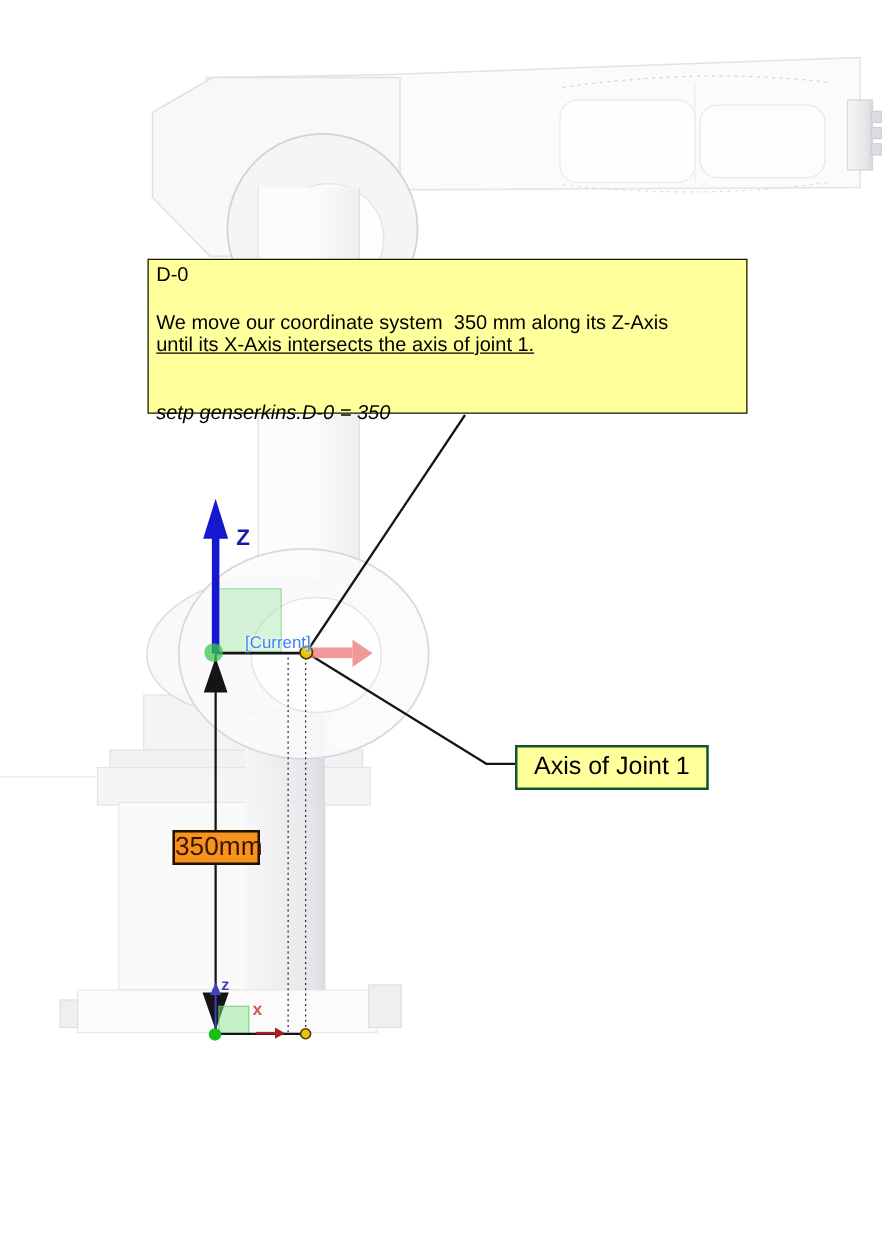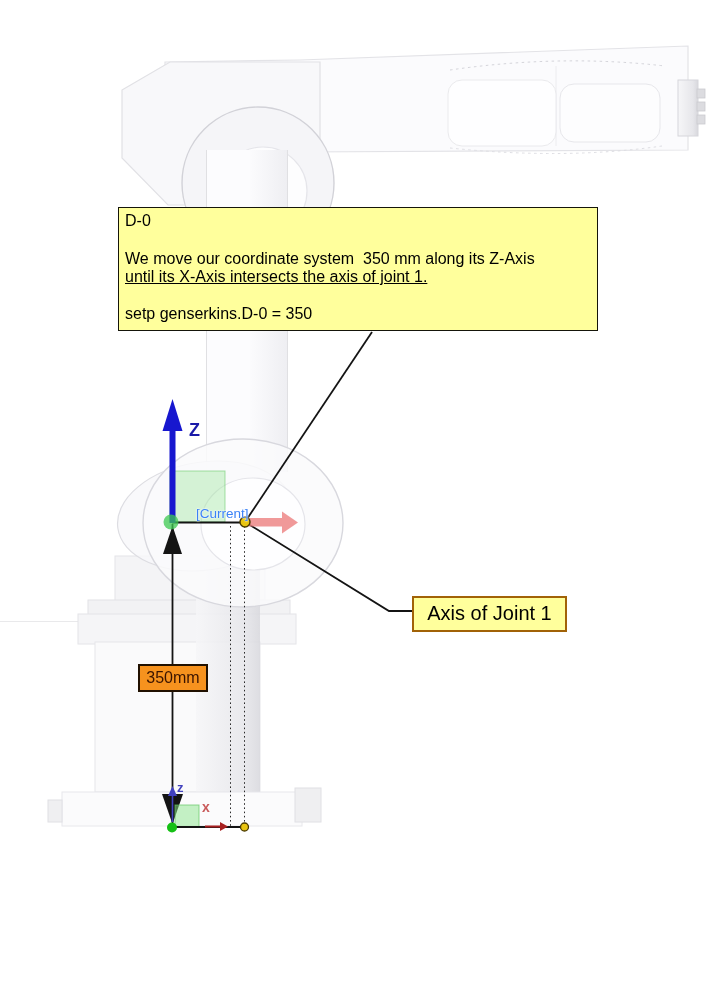--- a/index.html
+++ b/index.html
@@ -10,30 +10,30 @@
   #stage svg{position:absolute;left:0;top:0;}
   .overlay{position:absolute;}
   .note-box{
     left:118px;top:207px;width:480px;height:124px;box-sizing:border-box;
     background:#FFFF9C;border:1.5px solid #15150a;
   }
   .note-line{position:absolute;left:6px;font-size:16px;line-height:18px;color:#000;white-space:pre;}
   .note-title{top:4px;}
   .note-l1{top:42px;text-align:right;}
   .note-l2{top:60px;text-decoration:underline;}
-  .note-cmd{top:97px;}
+  .note-cmd{top:114px;font-style:italic;}
   .axis-label{
     left:412px;top:596px;width:155px;height:36px;box-sizing:border-box;
-    background:#FFFF9C;border:2px solid #a16207;
+    background:#FFFF9C;border:2px solid #14532d;
     font-size:20px;line-height:31px;text-align:center;color:#000;white-space:pre;
   }
   .dim-label{
     left:138px;top:664px;width:70px;height:28px;box-sizing:border-box;
     background:#F6921E;border:2px solid #201000;
-    font-size:16px;line-height:23px;text-align:center;color:#3A1400;white-space:pre;
+    font-size:21px;line-height:23px;text-align:center;color:#3A1400;white-space:pre;
   }
   .zu-label{left:189px;top:420px;font-size:18px;font-weight:bold;color:#1A1AA8;}
   .current-label{left:196px;top:506px;font-size:13.5px;color:#3b82f6;text-shadow:0 0 2px #fff,0 0 2px #fff;white-space:pre;}
   .zl-label{left:177px;top:780px;font-size:13px;font-weight:bold;color:#4343BE;}
   .xl-label{left:202px;top:799px;font-size:14px;font-weight:bold;color:#C95A5A;}
 </style>
 </head>
 <body>
 
 <div id="stage">

